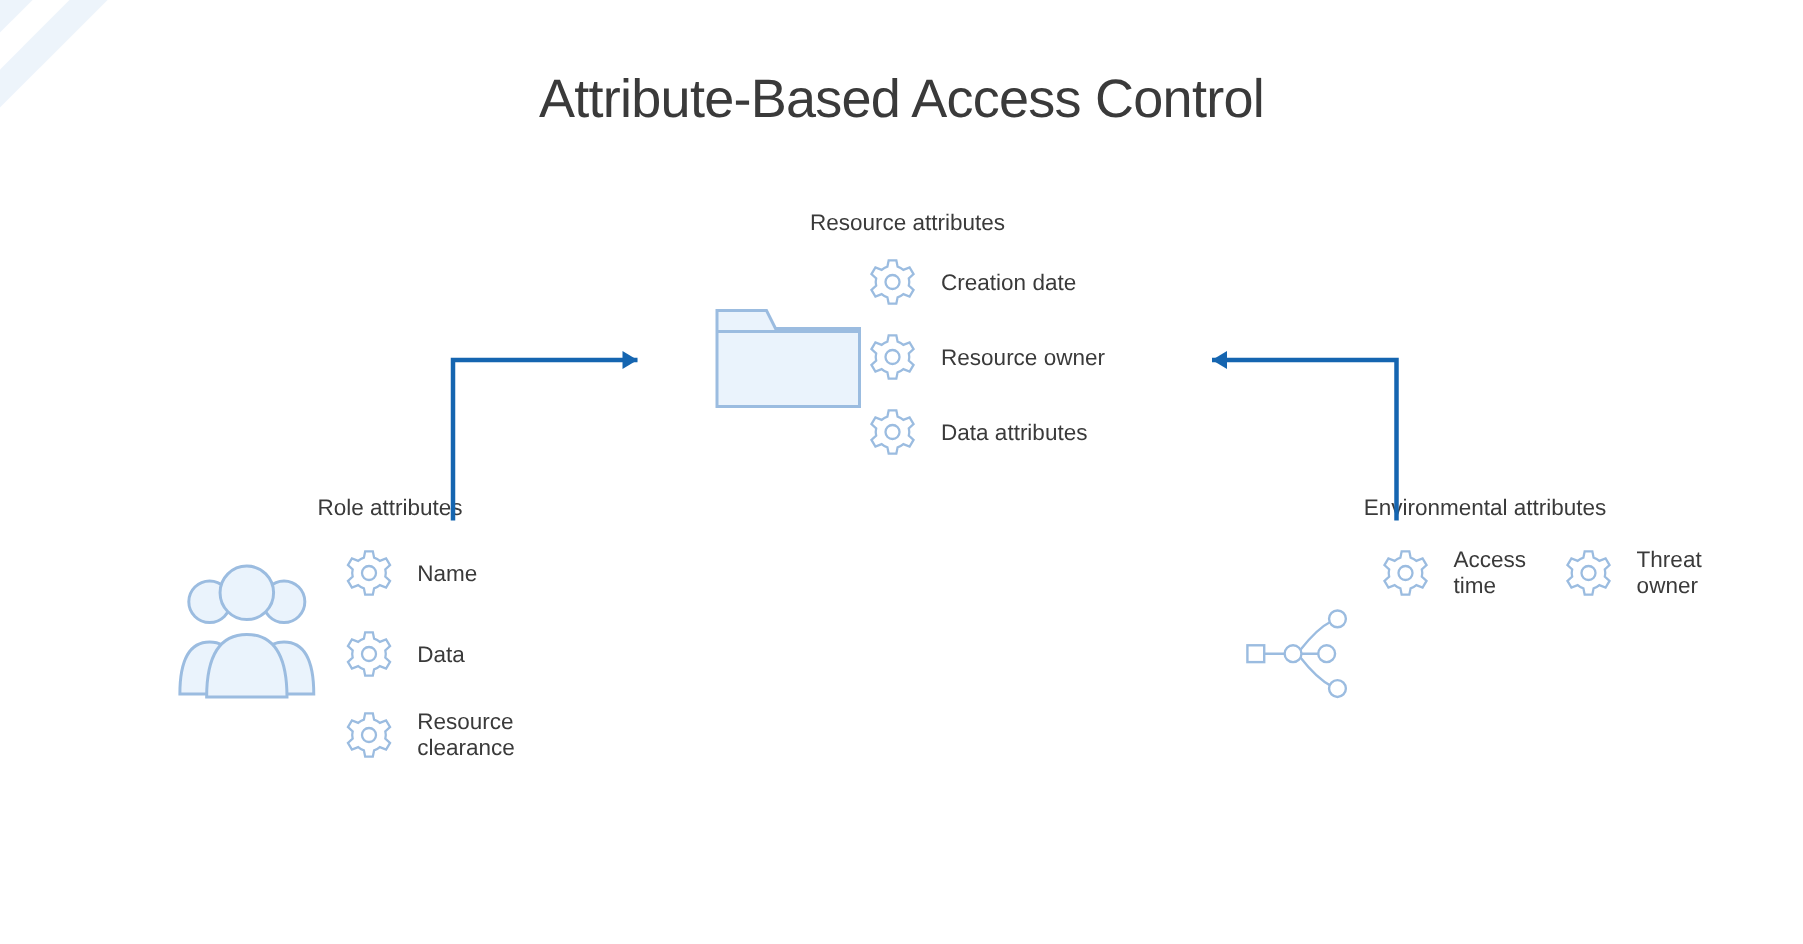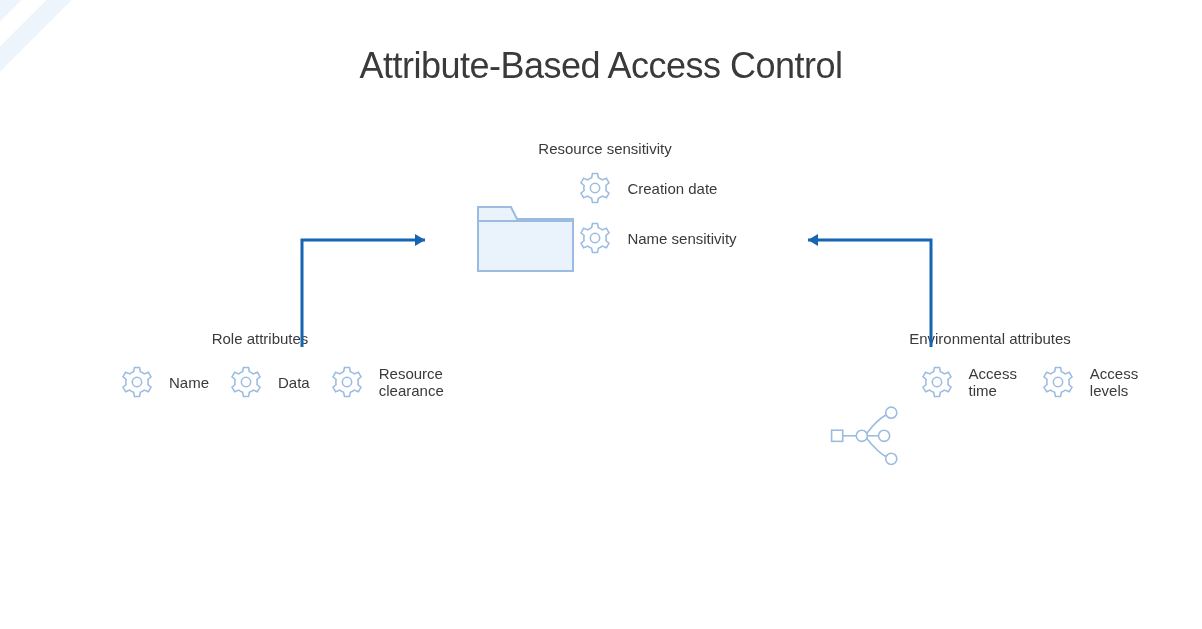--- a/index.html
+++ b/index.html
@@ -79,21 +79,21 @@
   }
   .left-header { margin-bottom: 18px; }
   .left-row {
     display: flex;
     align-items: flex-start;
     gap: 10px;
   }
   .users-svg { width: 110px; height: 95px; margin-top: 8px; }
   .left-attrs {
     display: flex;
-    flex-direction: row;
+    flex-direction: column;
     gap: 20px;
     align-items: flex-start;
   }
 
   .right-block {
     position: absolute;
     top: 330px;
     left: 830px;
     width: 320px;
   }
@@ -133,38 +133,44 @@
 
   <div style="top:50px;transform:rotate(-45deg)"></div>
   <div style="top:100px;transform:rotate(-45deg)"></div>
   <div style="top:150px;transform:rotate(-45deg)"></div>
   <div style="top:200px;transform:rotate(-45deg)"></div>
 </div>
 
 <h1 class="title">Attribute-Based Access Control</h1>
 
 <div class="center-block">
-  <div class="label">Resource sensitivity</div>
+  <div class="label">Resource attributes</div>
   <div class="center-row">
     <svg class="folder-svg" viewBox="0 0 105 85">
       <path d="M5 20 L5 78 L100 78 L100 26 L44 26 L38 14 L5 14 Z" fill="#eaf3fc" stroke="#9bbce0" stroke-width="2"></path>
       <path d="M5 28 L100 28" stroke="#9bbce0" stroke-width="2"></path>
     </svg>
     <div class="center-attrs">
       <div class="attr-row">
         <svg class="gear-svg" viewBox="0 0 40 40">
             <use href="#gear"></use>
           </svg>
         <span>Creation date</span>
       </div>
       <div class="attr-row">
         <svg class="gear-svg" viewBox="0 0 40 40">
             <use href="#gear"></use>
           </svg>
-        <span>Name sensitivity</span>
+        <span>Resource owner</span>
+      </div>
+      <div class="attr-row">
+        <svg class="gear-svg" viewBox="0 0 40 40">
+            <use href="#gear"></use>
+          </svg>
+        <span>Data attributes</span>
       </div>
     </div>
   </div>
 </div>
 
 <div class="left-block">
   <div class="label left-header">Role attributes</div>
   <div class="left-row">
     <svg class="users-svg" viewBox="0 0 110 95">
       <g fill="#eaf3fc" stroke="#9bbce0" stroke-width="2">
@@ -219,21 +225,21 @@
       <div class="attr-row">
         <svg class="gear-svg" viewBox="0 0 40 40">
             <use href="#gear"></use>
           </svg>
         <span>Access time</span>
       </div>
       <div class="attr-row">
         <svg class="gear-svg" viewBox="0 0 40 40">
             <use href="#gear"></use>
           </svg>
-        <span>Access levels</span>
+        <span>Threat owner</span>
       </div>
     </div>
   </div>
 </div>
 
 <svg class="arrow-left-svg" viewBox="0 0 145 120">
   <path d="M 4 115 L 4 8 L 127 8" fill="none" stroke="#1565b0" stroke-width="3"></path>
   <path d="M 127 8 L 117 2 L 117 14 Z" fill="#1565b0"></path>
 </svg>
 

